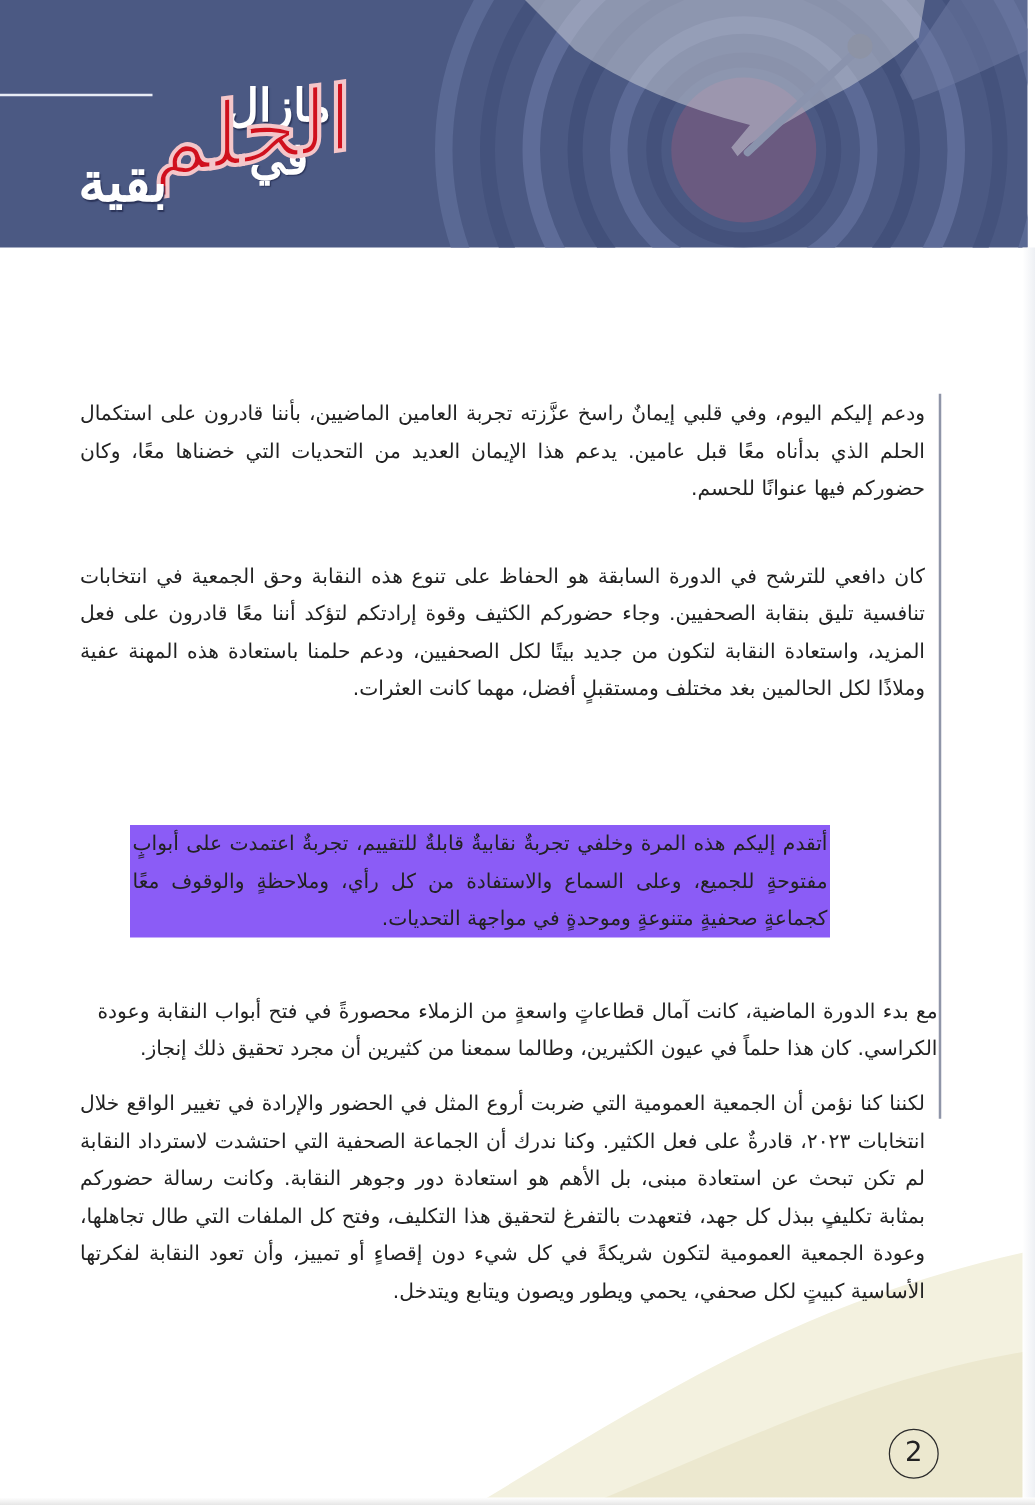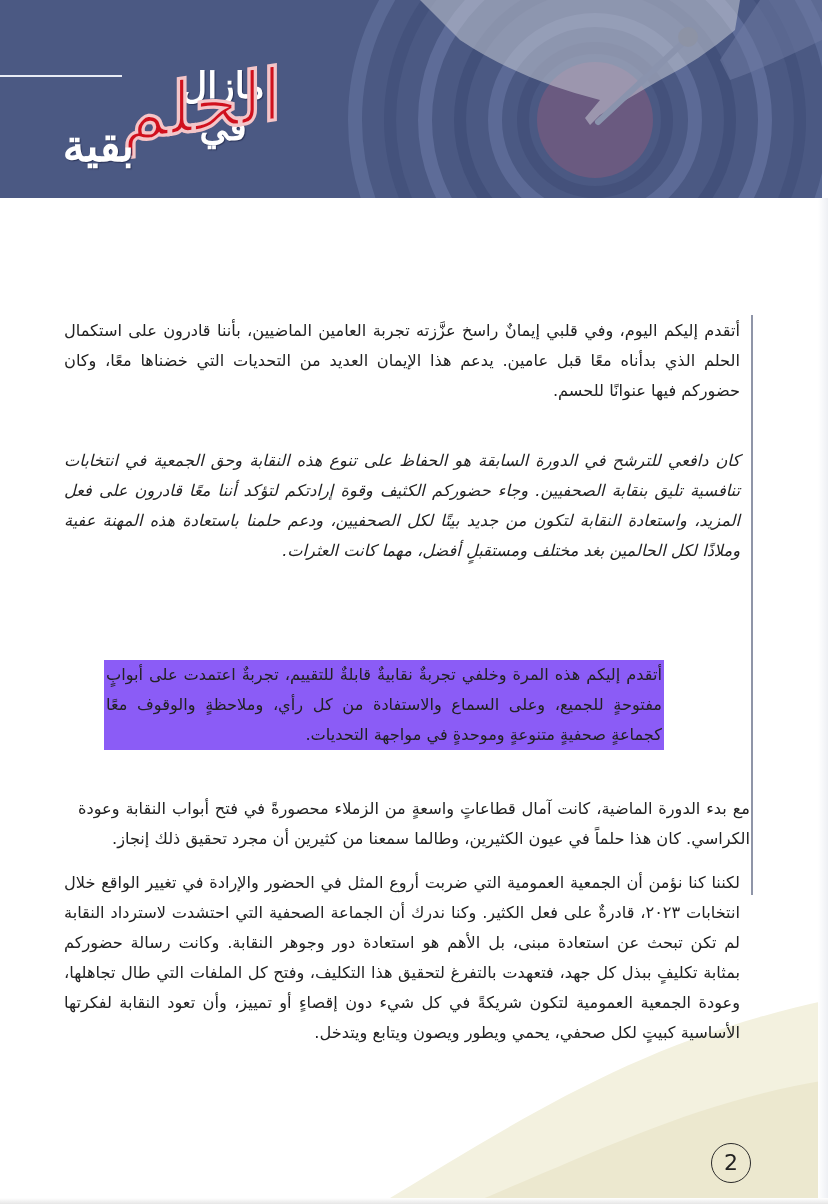--- a/index.html
+++ b/index.html
@@ -88,22 +88,22 @@
     <div class="header-line"></div>
   </div>
 
   <div class="title-top">مازال في</div>
   <div class="title-red">الحلم</div>
   <div class="title-bottom">بقية</div>
 
 
   <div class="rule"></div>
 
-  <p class="para p1" style="margin:0;">أتقدم إليكم اليوم، وفي قلبي إيمانٌ راسخ عزَّزته تجربة العامين الماضيين، بأننا قادرون على استكمال الحلم الذي بدأناه معًا قبل عامين. يدعم هذا الإيمان العديد من التحديات التي خضناها معًا، وكان حضوركم فيها عنوانًا للحسم.</p>
-  <p class="para p2" style="margin:0;font-style:italic;">كان دافعي للترشح في الدورة السابقة هو الحفاظ على تنوع هذه النقابة وحق الجمعية في انتخابات تنافسية تليق بنقابة الصحفيين. وجاء حضوركم الكثيف وقوة إرادتكم لتؤكد أننا معًا قادرون على فعل المزيد، واستعادة النقابة لتكون من جديد بيتًا لكل الصحفيين، ودعم حلمنا باستعادة هذه المهنة عفية وملاذًا لكل الحالمين بغد مختلف ومستقبلٍ أفضل، مهما كانت العثرات.</p>
+  <p class="para p1" style="margin:0;">ودعم إليكم اليوم، وفي قلبي إيمانٌ راسخ عزَّزته تجربة العامين الماضيين، بأننا قادرون على استكمال الحلم الذي بدأناه معًا قبل عامين. يدعم هذا الإيمان العديد من التحديات التي خضناها معًا، وكان حضوركم فيها عنوانًا للحسم.</p>
+  <p class="para p2" style="margin:0;">كان دافعي للترشح في الدورة السابقة هو الحفاظ على تنوع هذه النقابة وحق الجمعية في انتخابات تنافسية تليق بنقابة الصحفيين. وجاء حضوركم الكثيف وقوة إرادتكم لتؤكد أننا معًا قادرون على فعل المزيد، واستعادة النقابة لتكون من جديد بيتًا لكل الصحفيين، ودعم حلمنا باستعادة هذه المهنة عفية وملاذًا لكل الحالمين بغد مختلف ومستقبلٍ أفضل، مهما كانت العثرات.</p>
   <p class="para p3" style="margin:0;">أتقدم إليكم هذه المرة وخلفي تجربةٌ نقابيةٌ قابلةٌ للتقييم، تجربةٌ اعتمدت على أبوابٍ مفتوحةٍ للجميع، وعلى السماع والاستفادة من كل رأي، وملاحظةٍ والوقوف معًا كجماعةٍ صحفيةٍ متنوعةٍ وموحدةٍ في مواجهة التحديات.</p>
   <p class="para p4" style="margin:0;">مع بدء الدورة الماضية، كانت آمال قطاعاتٍ واسعةٍ من الزملاء محصورةً في فتح أبواب النقابة وعودة الكراسي. كان هذا حلماً في عيون الكثيرين، وطالما سمعنا من كثيرين أن مجرد تحقيق ذلك إنجاز.</p>
   <p class="para p5" style="margin:0;">لكننا كنا نؤمن أن الجمعية العمومية التي ضربت أروع المثل في الحضور والإرادة في تغيير الواقع خلال انتخابات ٢٠٢٣، قادرةٌ على فعل الكثير. وكنا ندرك أن الجماعة الصحفية التي احتشدت لاسترداد النقابة لم تكن تبحث عن استعادة مبنى، بل الأهم هو استعادة دور وجوهر النقابة. وكانت رسالة حضوركم بمثابة تكليفٍ ببذل كل جهد، فتعهدت بالتفرغ لتحقيق هذا التكليف، وفتح كل الملفات التي طال تجاهلها، وعودة الجمعية العمومية لتكون شريكةً في كل شيء دون إقصاءٍ أو تمييز، وأن تعود النقابة لفكرتها الأساسية كبيتٍ لكل صحفي، يحمي ويطور ويصون ويتابع ويتدخل.</p>
 
   <div class="page-number">2</div>
 
   <div class="right-shadow"></div>
   <div class="bottom-shadow"></div>
 </div>
 

